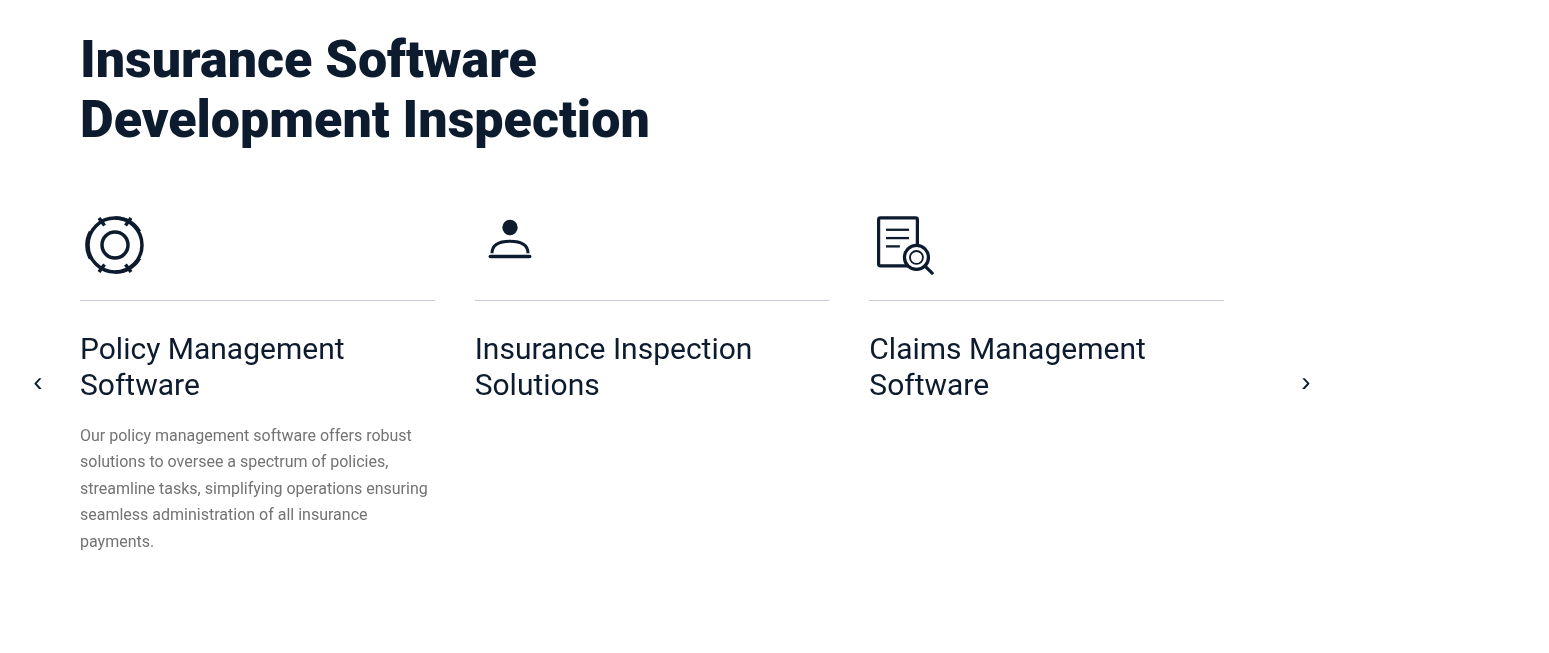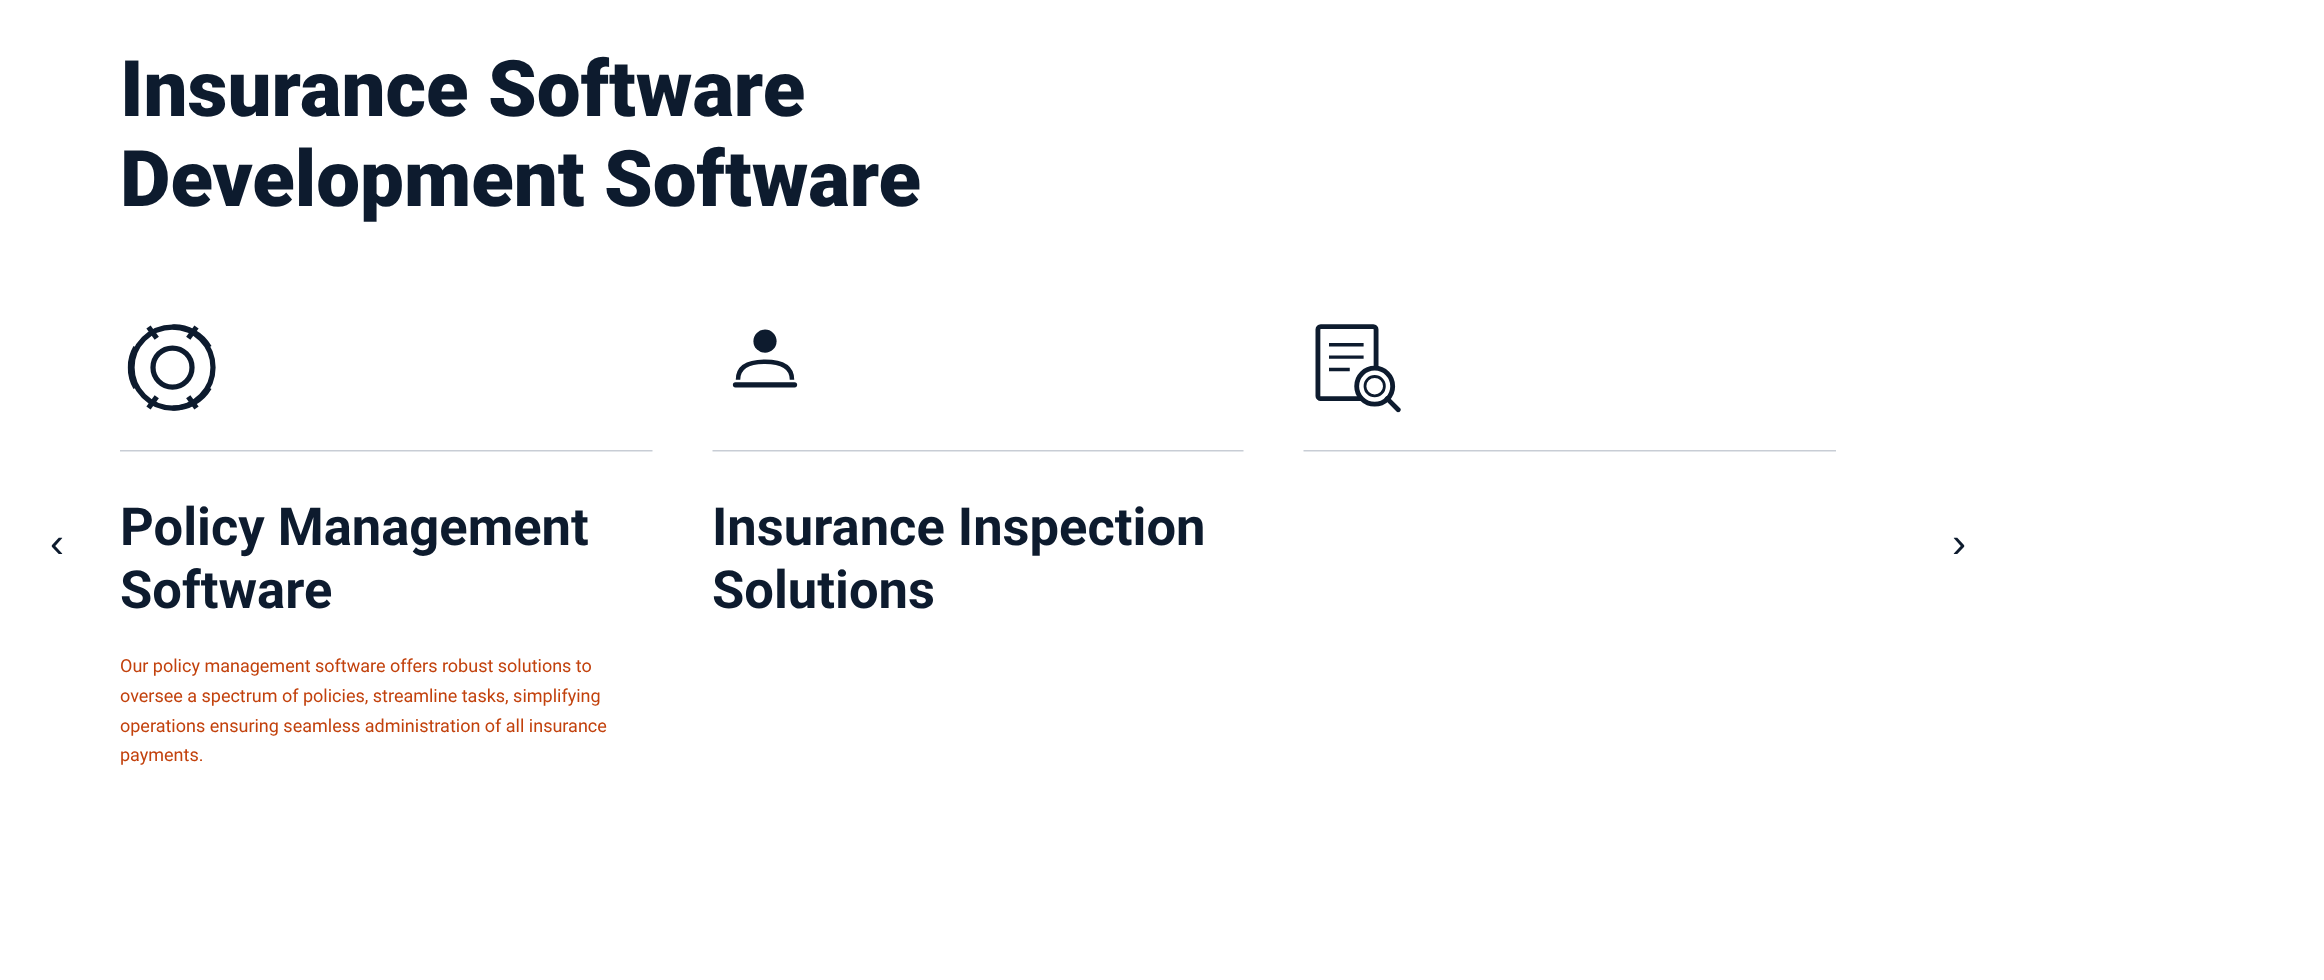--- a/index.html
+++ b/index.html
@@ -74,30 +74,30 @@
 
     .card-divider {
       width: 100%;
       height: 1.5px;
       background: #c8cdd5;
       margin-bottom: 30px;
       max-width: 390px;
     }
 
     .card-title {
-      font-size: 35px;
-      font-weight: 700;
+      font-size: 30px;
+      font-weight: 400;
       color: #0d1b2e;
       line-height: 1.2;
       margin-bottom: 20px;
     }
 
     .card-text {
-      font-size: 12px;
-      color: #c2410c;
+      font-size: 16px;
+      color: #737373;
       line-height: 1.65;
       max-width: 390px;
     }
 
     .nav-arrow {
       position: absolute;
       top: 50%;
       transform: translateY(-50%);
       width: 36px;
       height: 36px;
@@ -126,21 +126,21 @@
       width: 100%;
     }
   </style>
 </head>
 <body>
 
 <div class="page-wrapper">
 
   <h1 class="main-title">
     <span>Insurance Software</span><br>
-    <span>Development Software</span>
+    <span>Development Inspection</span>
   </h1>
 
   <div class="cards-container">
 
     <button class="nav-arrow nav-arrow-left">
       <span>‹</span>
     </button>
 
     <div class="cards-row">
 
@@ -191,20 +191,21 @@
             <line x1="13" y1="34" x2="28" y2="34" stroke="#0d1b2e" stroke-width="2.5"></line>
 
             <circle cx="46" cy="46" r="13" stroke="#0d1b2e" stroke-width="3.5" fill="white"></circle>
 
             <line x1="55" y1="55" x2="63" y2="63" stroke="#0d1b2e" stroke-width="3.5" stroke-linecap="round"></line>
 
             <circle cx="46" cy="46" r="7" stroke="#0d1b2e" stroke-width="2" fill="none"></circle>
           </svg>
         </div>
         <div class="card-divider"></div>
+        <h2 class="card-title">Claims Management Software</h2>
       </div>
 
     </div>
 
     <button class="nav-arrow nav-arrow-right">
       <span>›</span>
     </button>
 
   </div>
 </div>

